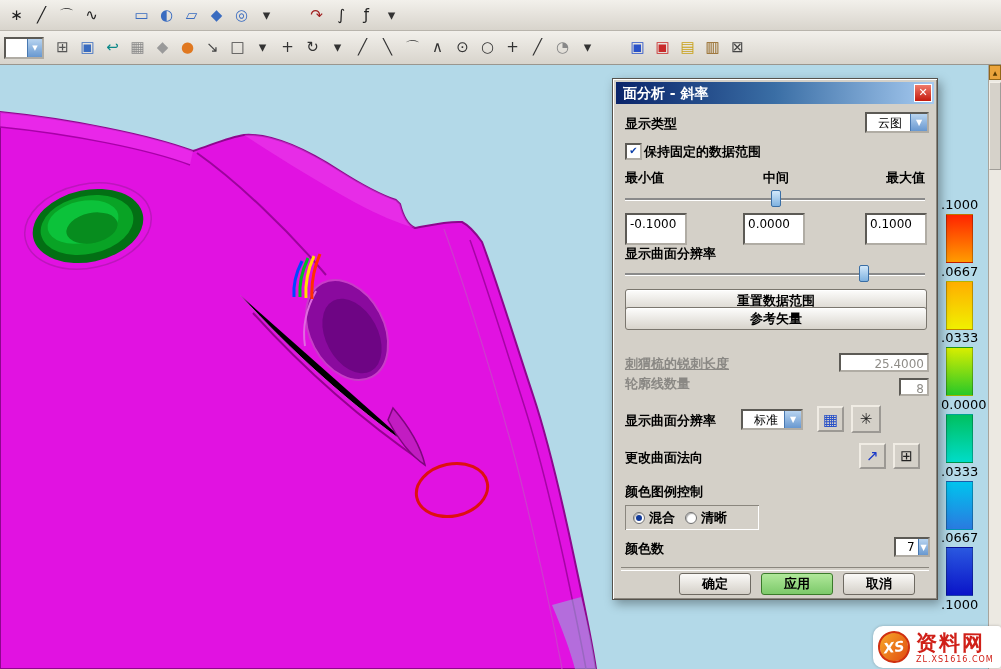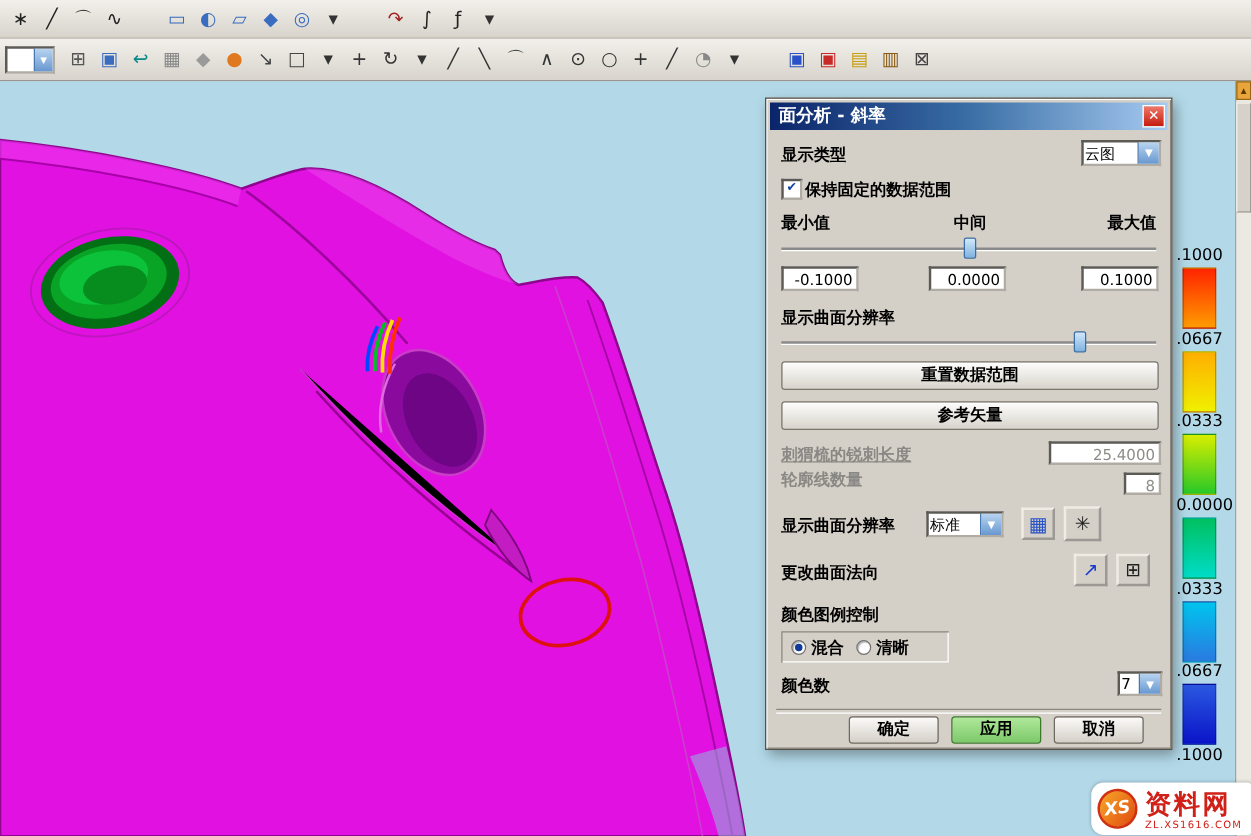--- a/index.html
+++ b/index.html
@@ -35,30 +35,30 @@
           border:1px solid #55524c;box-shadow:inset 1px 1px 0 #fff,inset -1px -1px 0 #8a867e,3px 4px 10px rgba(0,0,0,.35);
           box-sizing:border-box;}
   .dlg-title{position:absolute;left:3px;top:3px;right:3px;height:22px;
              background:linear-gradient(90deg,#0A246A,#3A6EA5,#A6CAF0);
              color:#fff;font-weight:bold;font-size:14px;line-height:22px;padding-left:7px;box-sizing:border-box;}
   .dlg-close{position:absolute;right:5px;top:5px;width:18px;height:18px;background:linear-gradient(#f07a6a,#c41a0e);
              border:1px solid #fff;color:#fff;font-size:11px;font-weight:bold;text-align:center;line-height:16px;box-sizing:border-box;}
   .dlg-label{position:absolute;font-weight:bold;white-space:nowrap;}
   .dlg-label.dis{color:#8a8884;}
   .combo{position:absolute;background:#fff;border:2px inset #b0aca4;display:flex;box-sizing:border-box;height:21px;}
-  .combo .cb-text{flex:1;font-size:12px;padding:1px 1px;white-space:nowrap;overflow:hidden;}
+  .combo .cb-text{flex:1;font-size:12px;padding:1px 11px;white-space:nowrap;overflow:hidden;}
   .cb-arrow{width:16px;background:linear-gradient(#b8d4f0,#6898d0);border-left:1px solid #4878b0;
             color:#fff;font-size:8px;display:flex;align-items:center;justify-content:center;}
   .checkbox{position:absolute;width:13px;height:13px;background:#fff;border:2px inset #b0aca4;
             font-size:10px;line-height:11px;text-align:center;color:#0b3ea8;font-weight:bold;box-sizing:content-box;}
   .slider-track{position:absolute;left:12px;right:12px;height:2px;background:#8a8a8a;box-shadow:0 1px 0 #fff;}
   .slider-handle{position:absolute;width:10px;height:17px;background:linear-gradient(#d2e8fa,#7fb2e0);
                  border:1px solid #3A6EA5;border-radius:2px;box-sizing:border-box;}
-  .num-box{position:absolute;width:62px;height:20px;background:#fff;border:2px inset #b0aca4;
-           font-size:12px;padding:2px 3px;box-sizing:border-box;white-space:nowrap;text-align:right;}
+  .num-box{position:absolute;width:62px;height:32px;background:#fff;border:2px inset #b0aca4;
+           font-size:12px;padding:2px 3px;box-sizing:border-box;white-space:nowrap;}
   .num-box.dis{background:#ffffff;color:#8f8d88;text-align:right;}
   .nx-btn{position:absolute;left:12px;width:302px;height:23px;background:linear-gradient(#fdfdfc,#d8d4cc);
           border:1px solid #7a766e;border-radius:3px;box-shadow:inset 0 1px 0 #fff;
           font-size:13px;font-weight:bold;text-align:center;line-height:21px;box-sizing:border-box;}
   .icon-btn{position:absolute;background:#D4D0C8;border:2px outset #f0ece4;display:flex;
             align-items:center;justify-content:center;box-sizing:border-box;}
   .radio-panel{position:absolute;left:12px;top:426px;width:134px;height:25px;background:#D4D0C8;
                box-shadow:inset 1px 1px 0 #8a867e,inset -1px -1px 0 #fff;display:flex;align-items:center;
                gap:4px;padding-left:8px;box-sizing:border-box;}
   .radio{width:12px;height:12px;border-radius:50%;background:#fff;border:1px solid #707070;
@@ -240,21 +240,21 @@
 
     <div class="num-box" style="left:12px;top:134px;">-0.1000</div>
     <div class="num-box" style="left:130px;top:134px;">0.0000</div>
     <div class="num-box" style="left:252px;top:134px;">0.1000</div>
 
     <div class="dlg-label" style="left:12px;top:166px;">显示曲面分辨率</div>
     <div class="slider-track" style="top:194px;"></div>
     <div class="slider-handle" style="left:246px;top:186px;"></div>
 
     <div class="nx-btn" style="top:210px;">重置数据范围</div>
-    <div class="nx-btn" style="top:242px;">参考矢量</div>
+    <div class="nx-btn" style="top:228px;">参考矢量</div>
 
     <div class="dlg-label dis" style="left:12px;top:276px;text-decoration:underline;">刺猬梳的锐刺长度</div>
     <div class="num-box dis" style="left:226px;top:274px;width:90px;height:19px;">25.4000</div>
     <div class="dlg-label dis" style="left:12px;top:296px;">轮廓线数量</div>
     <div class="num-box dis" style="left:286px;top:299px;width:30px;height:18px;">8</div>
 
     <div class="dlg-label" style="left:12px;top:333px;">显示曲面分辨率</div>
     <div class="combo" style="left:128px;top:330px;width:62px;">
       <span class="cb-text">标准</span>
       <span class="cb-arrow">▼</span>

